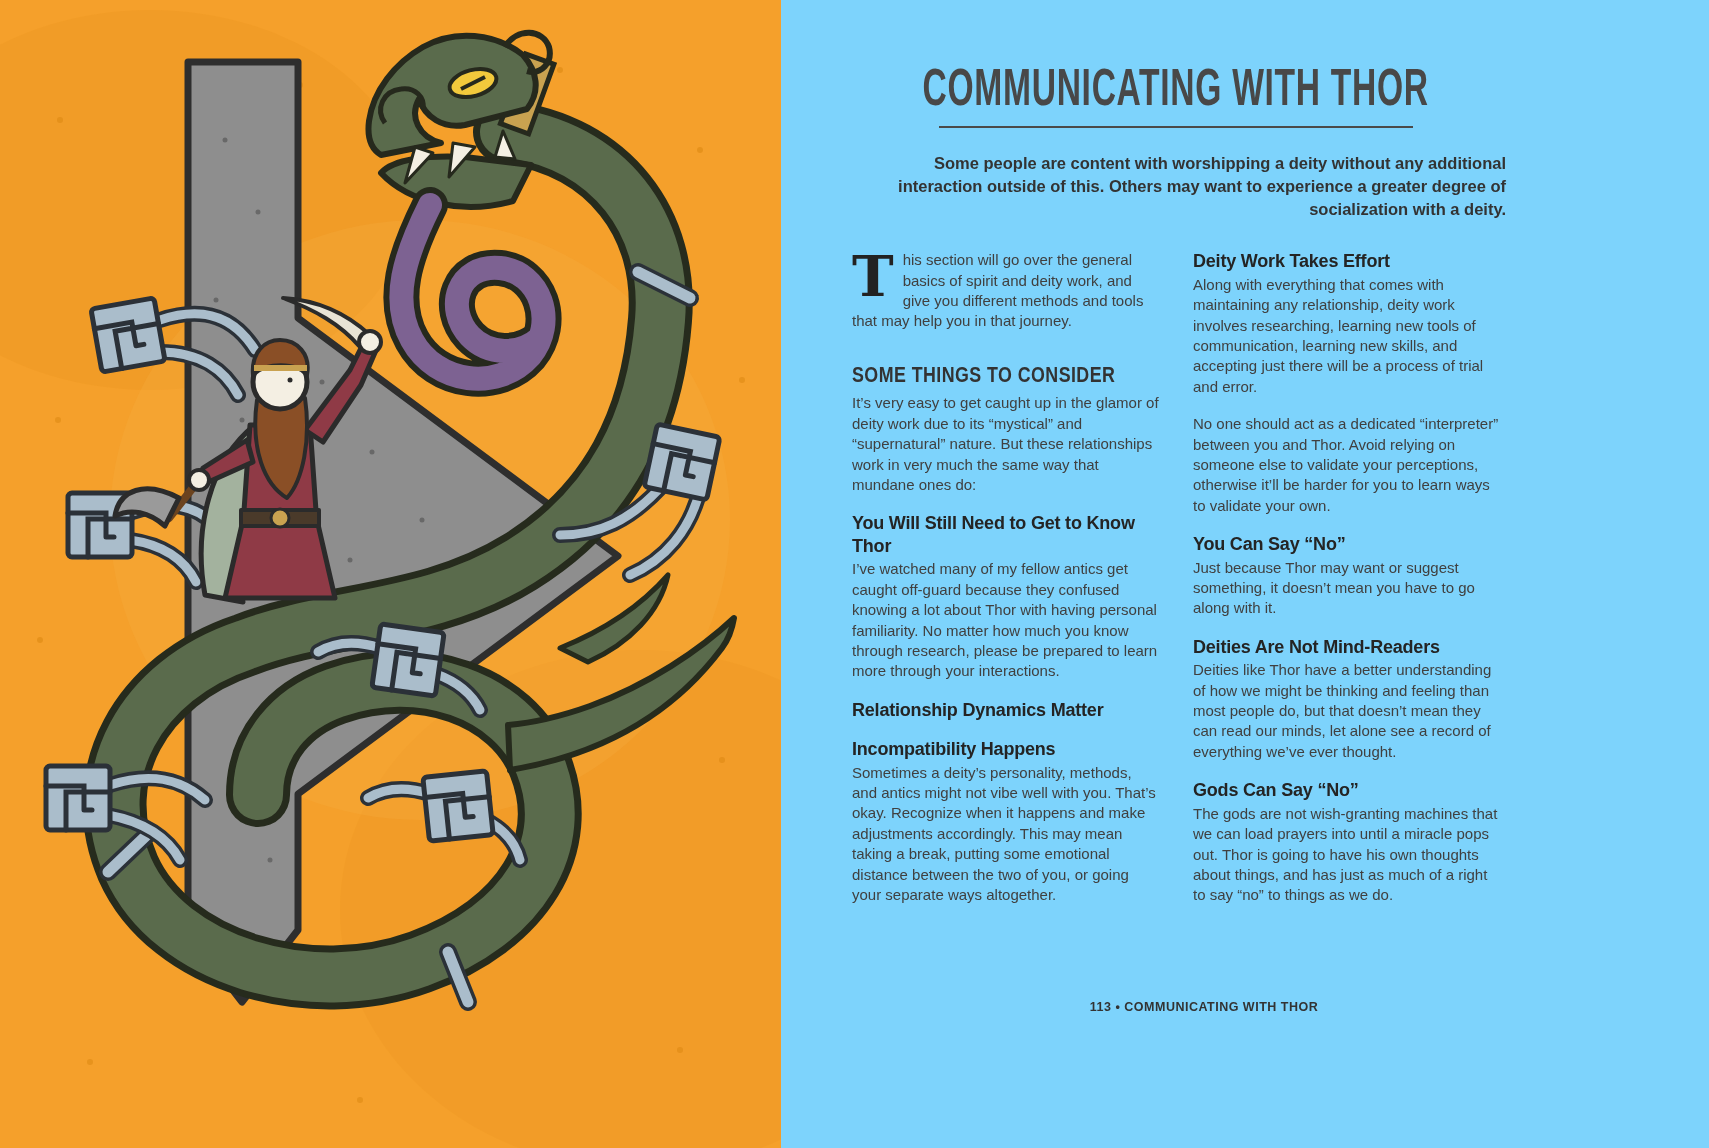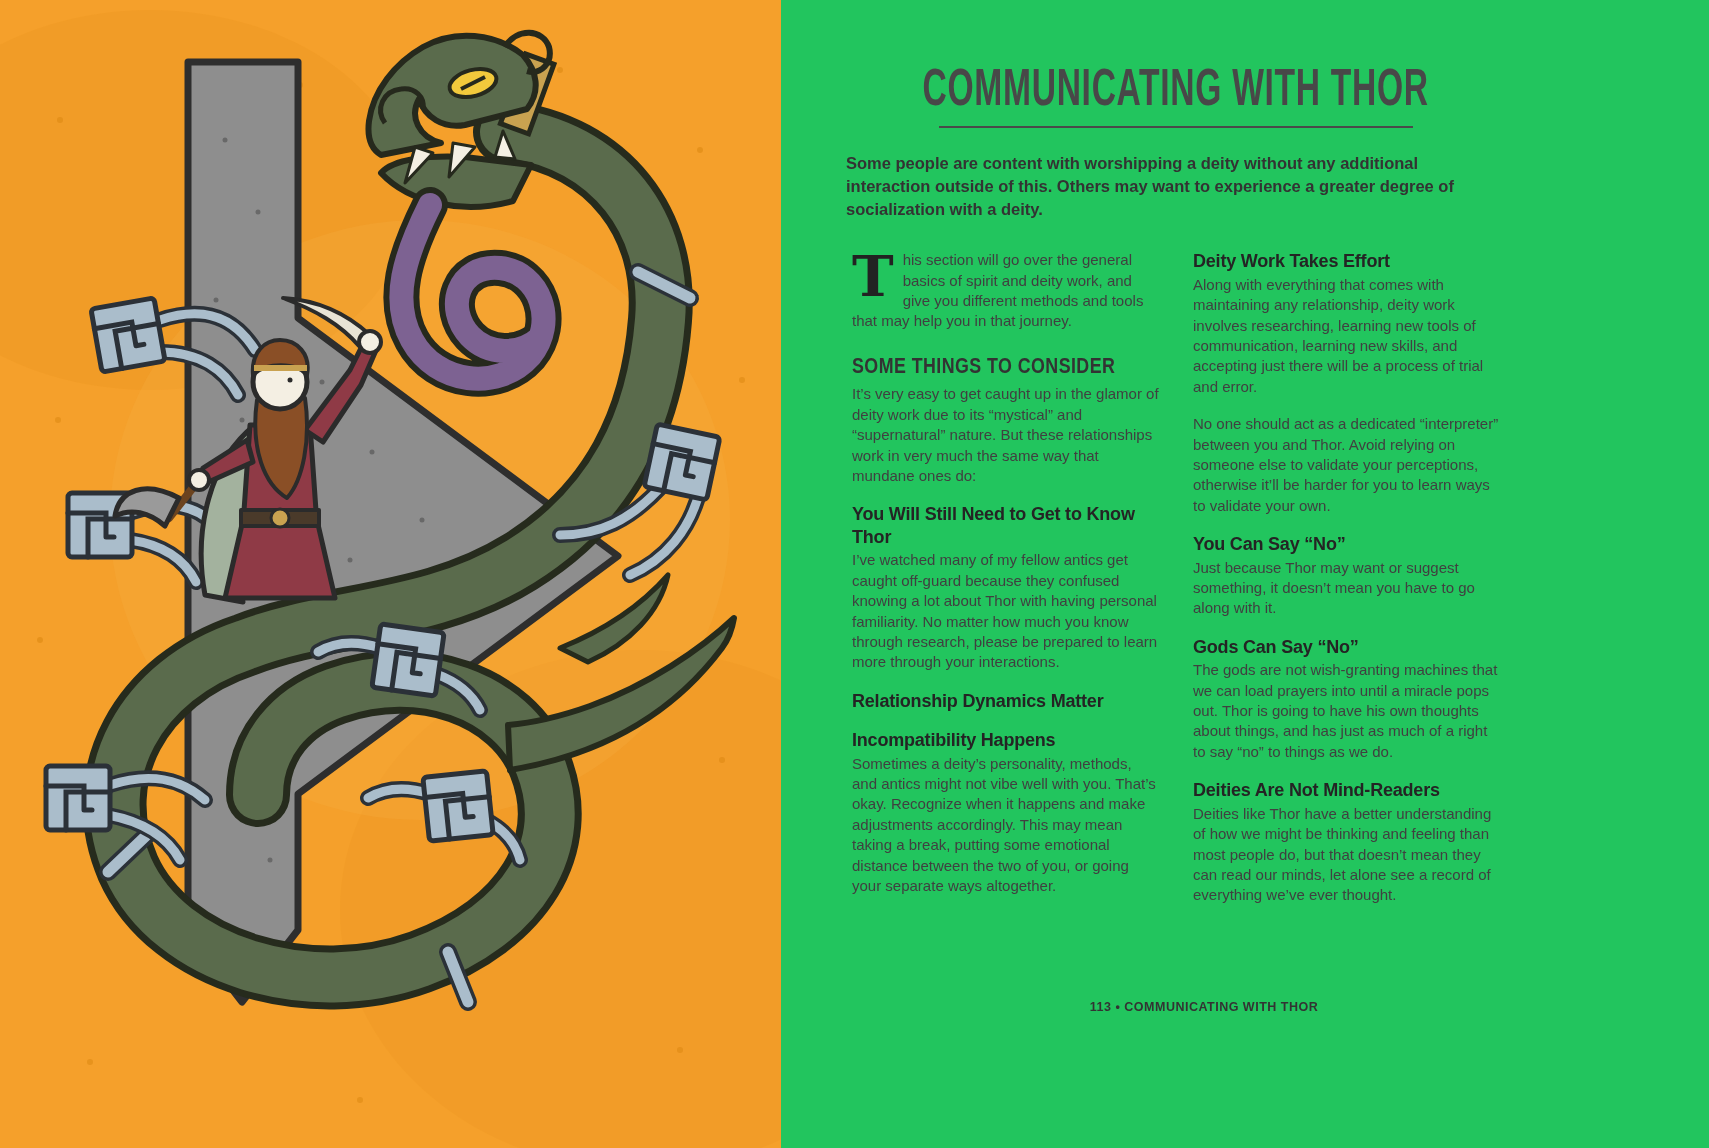--- a/index.html
+++ b/index.html
@@ -4,39 +4,39 @@
 <style>
   html,body{margin:0;padding:0;background:#ffffff;}
   body{width:1709px;height:1148px;overflow:hidden;font-family:"Liberation Sans",sans-serif;}
   .spread{position:relative;width:1709px;height:1148px;}
 
   
   .page-left{position:absolute;left:0;top:0;width:781px;height:1148px;background:#F5A02B;overflow:hidden;}
   .page-left svg{display:block;}
 
   
-  .page-right{position:absolute;left:781px;top:0;width:928px;height:1148px;background:#22c55e;color:#3f3f3f;}
+  .page-right{position:absolute;left:781px;top:0;width:928px;height:1148px;background:#7dd3fc;color:#3f3f3f;}
   .content{position:absolute;left:0;top:0;width:790px;}
 
   .page-title{margin:64px 0 0;width:790px;text-align:center;font-size:48px;font-weight:700;
     color:#484848;letter-spacing:1px;line-height:1;}
   .page-title .squeeze{display:inline-block;transform:scale(0.70,1.08);transform-origin:center;white-space:nowrap;}
   .title-rule{width:474px;height:2px;background:#4a4a4a;margin:14px auto 0;}
 
-  .intro{width:660px;margin:24px auto 0;text-align:left;font-size:16.5px;font-weight:700;
+  .intro{width:660px;margin:24px auto 0;text-align:right;font-size:16.5px;font-weight:700;
     color:#333;line-height:1.38;}
 
   .columns{display:flex;gap:34px;width:648px;margin:30px 0 0 71px;}
   .col{width:307px;font-size:15px;line-height:1.36;color:#404040;}
 
   .opening{margin:0;}
   .dropcap{float:left;font-family:"DejaVu Serif","Liberation Serif",serif;font-weight:700;
     font-size:56px;line-height:0.82;color:#222;margin:4px 9px 0 0;}
 
-  .runic-heading{margin:20px 0 4px;font-size:21px;font-weight:700;color:#333;letter-spacing:.5px;}
+  .runic-heading{margin:29px 0 4px;font-size:21px;font-weight:700;color:#333;letter-spacing:.5px;}
   .runic-heading .squeeze{display:inline-block;transform:scale(0.85,1.05);transform-origin:left center;white-space:nowrap;}
 
   .sub{margin-top:17px;}
   .sub h3{margin:0 0 2px;font-size:18px;font-weight:700;color:#242424;letter-spacing:-0.2px;line-height:1.25;}
   .sub p,.col > p{margin:0;}
 
   .page-footer{position:absolute;left:0;top:1000px;width:790px;text-align:center;
     font-size:12.5px;font-weight:700;letter-spacing:.5px;color:#333;margin-left:28px;}
 </style>
 </head>
@@ -240,26 +240,26 @@
             <p>Along with everything that comes with maintaining any relationship, deity work involves researching, learning new tools of communication, learning new skills, and accepting just there will be a process of trial and error.</p>
           </section>
           <section class="sub">
             <p>No one should act as a dedicated “interpreter” between you and Thor. Avoid relying on someone else to validate your perceptions, otherwise it’ll be harder for you to learn ways to validate your own.</p>
           </section>
           <section class="sub">
             <h3>You Can Say “No”</h3>
             <p>Just because Thor may want or suggest something, it doesn’t mean you have to go along with it.</p>
           </section>
           <section class="sub">
+            <h3>Deities Are Not Mind-Readers</h3>
+            <p>Deities like Thor have a better understanding of how we might be thinking and feeling than most people do, but that doesn’t mean they can read our minds, let alone see a record of everything we’ve ever thought.</p>
+          </section>
+          <section class="sub">
             <h3>Gods Can Say “No”</h3>
             <p>The gods are not wish-granting machines that we can load prayers into until a miracle pops out. Thor is going to have his own thoughts about things, and has just as much of a right to say “no” to things as we do.</p>
-          </section>
-          <section class="sub">
-            <h3>Deities Are Not Mind-Readers</h3>
-            <p>Deities like Thor have a better understanding of how we might be thinking and feeling than most people do, but that doesn’t mean they can read our minds, let alone see a record of everything we’ve ever thought.</p>
           </section>
         </div>
       </div>
 
       <div class="page-footer">113 • COMMUNICATING WITH THOR</div>
     </div>
   </div>
 </div>
 
 </body></html>

